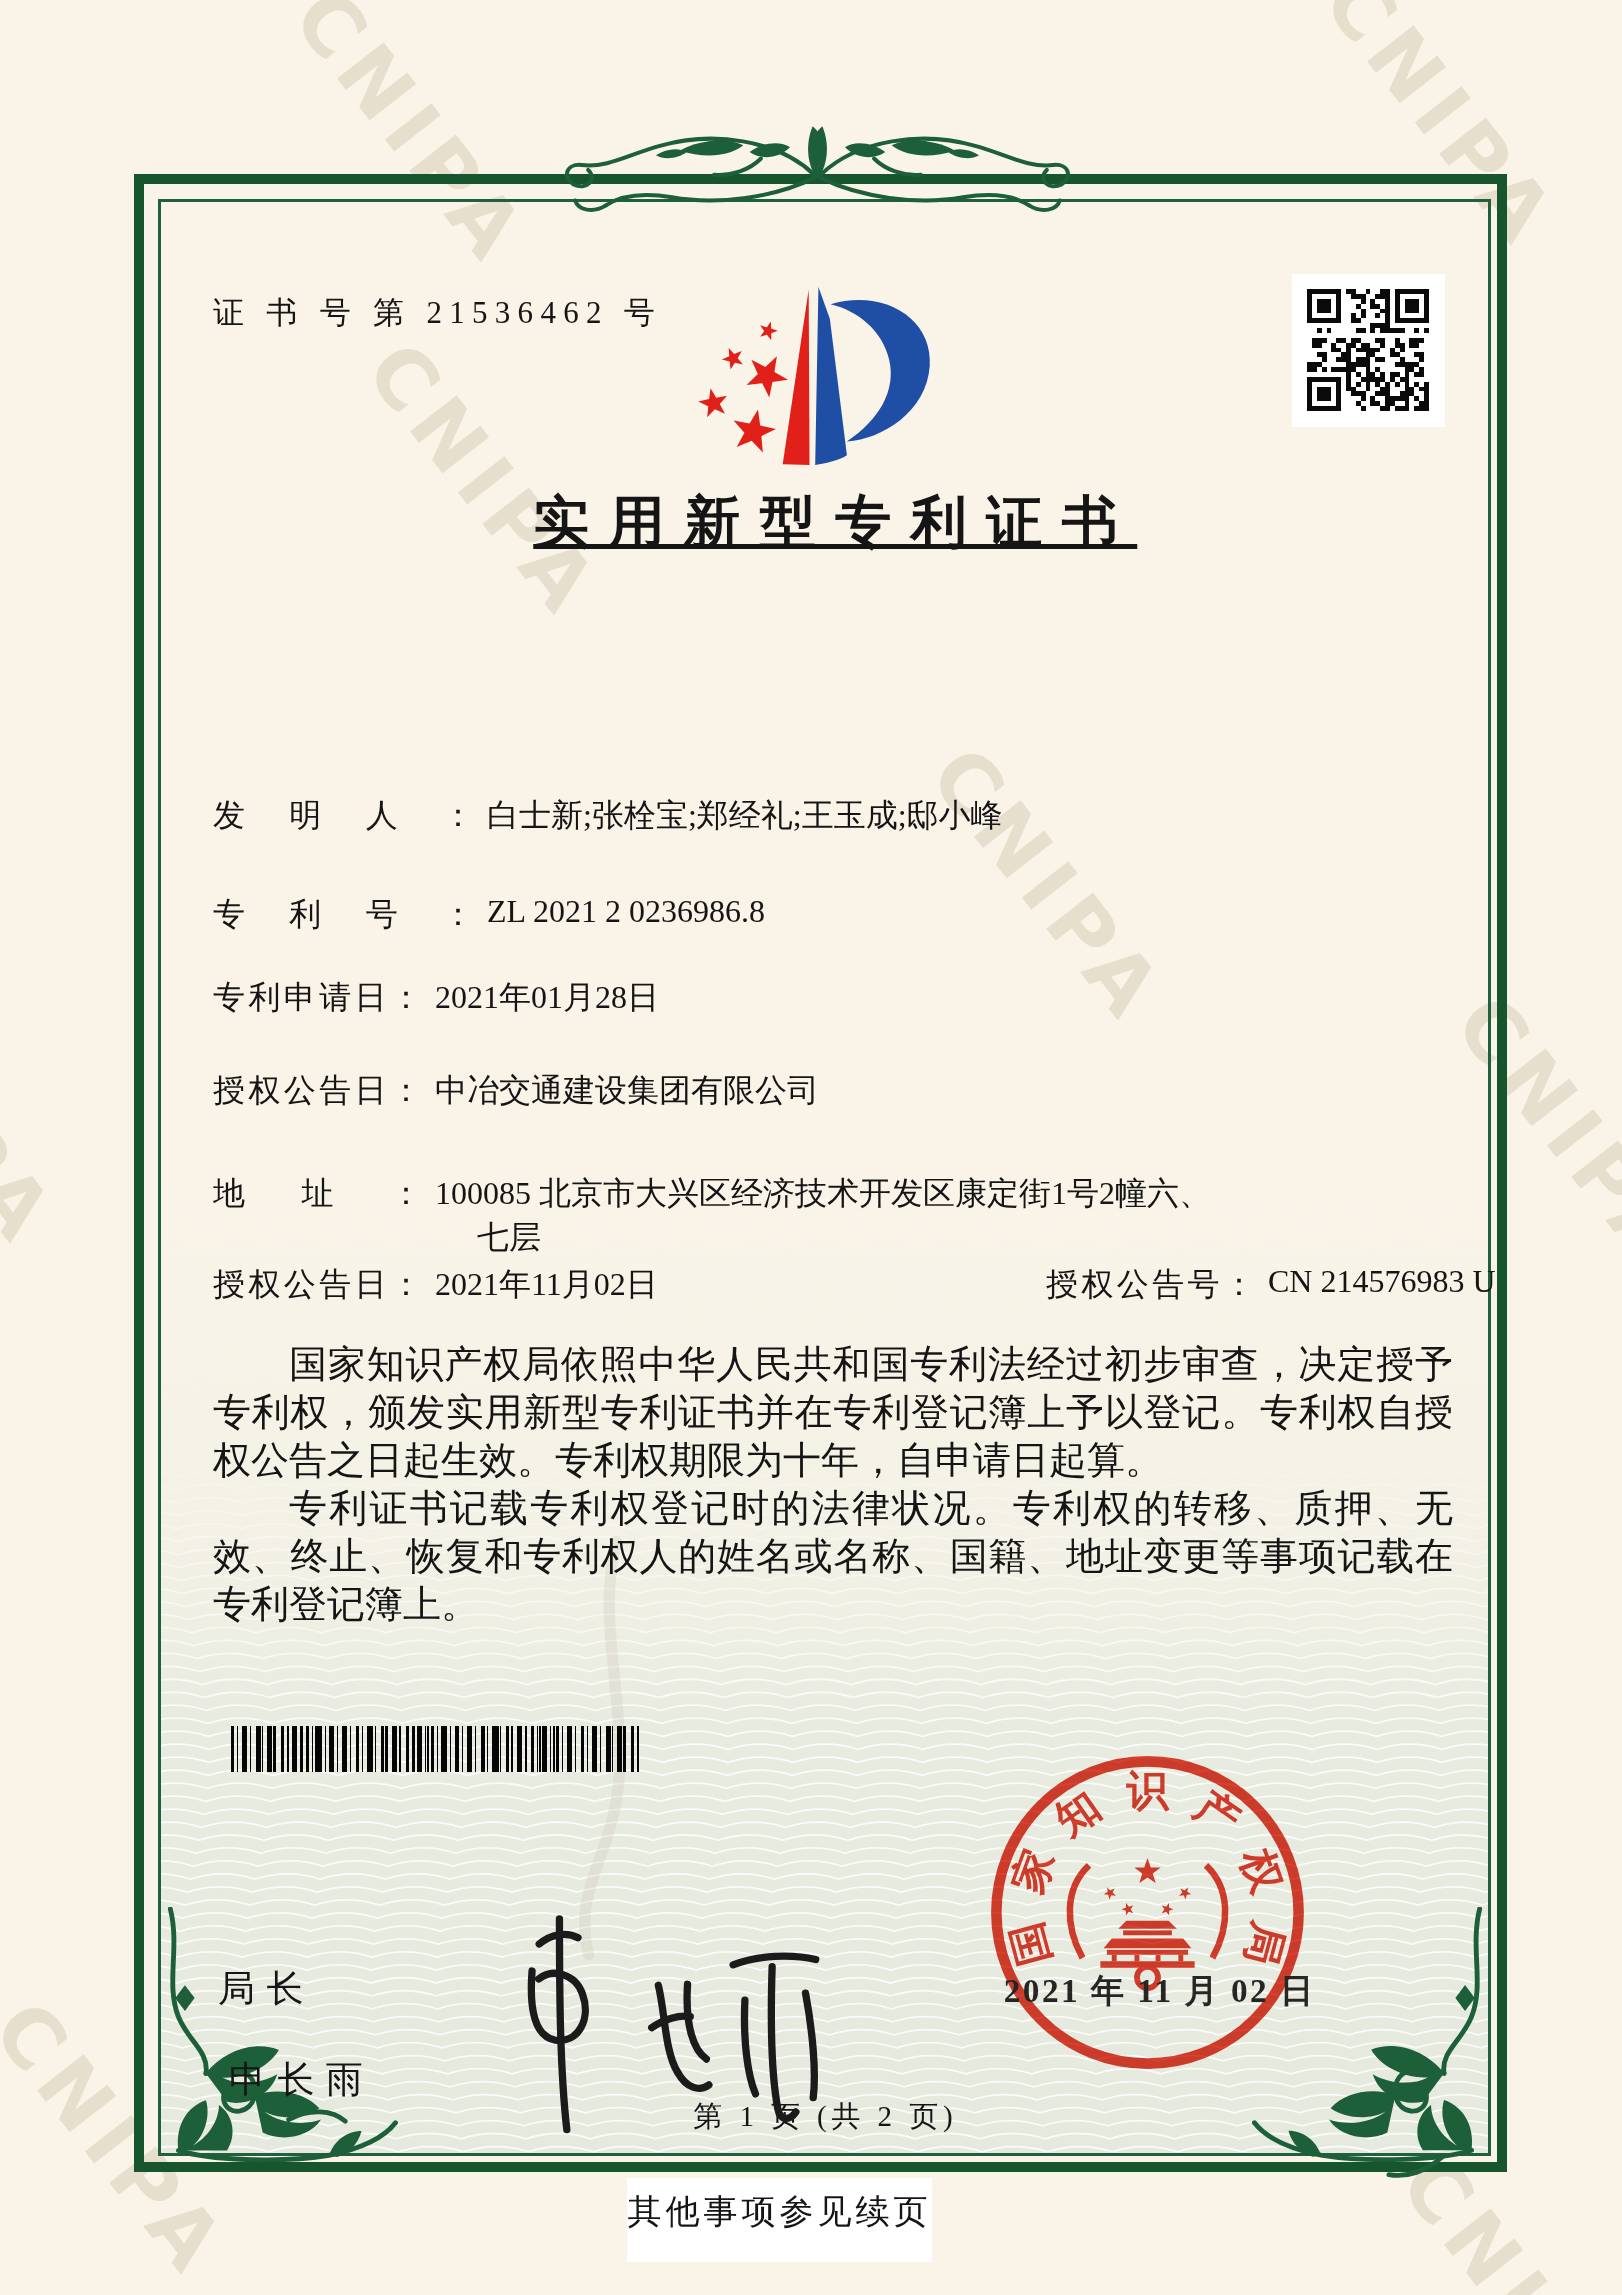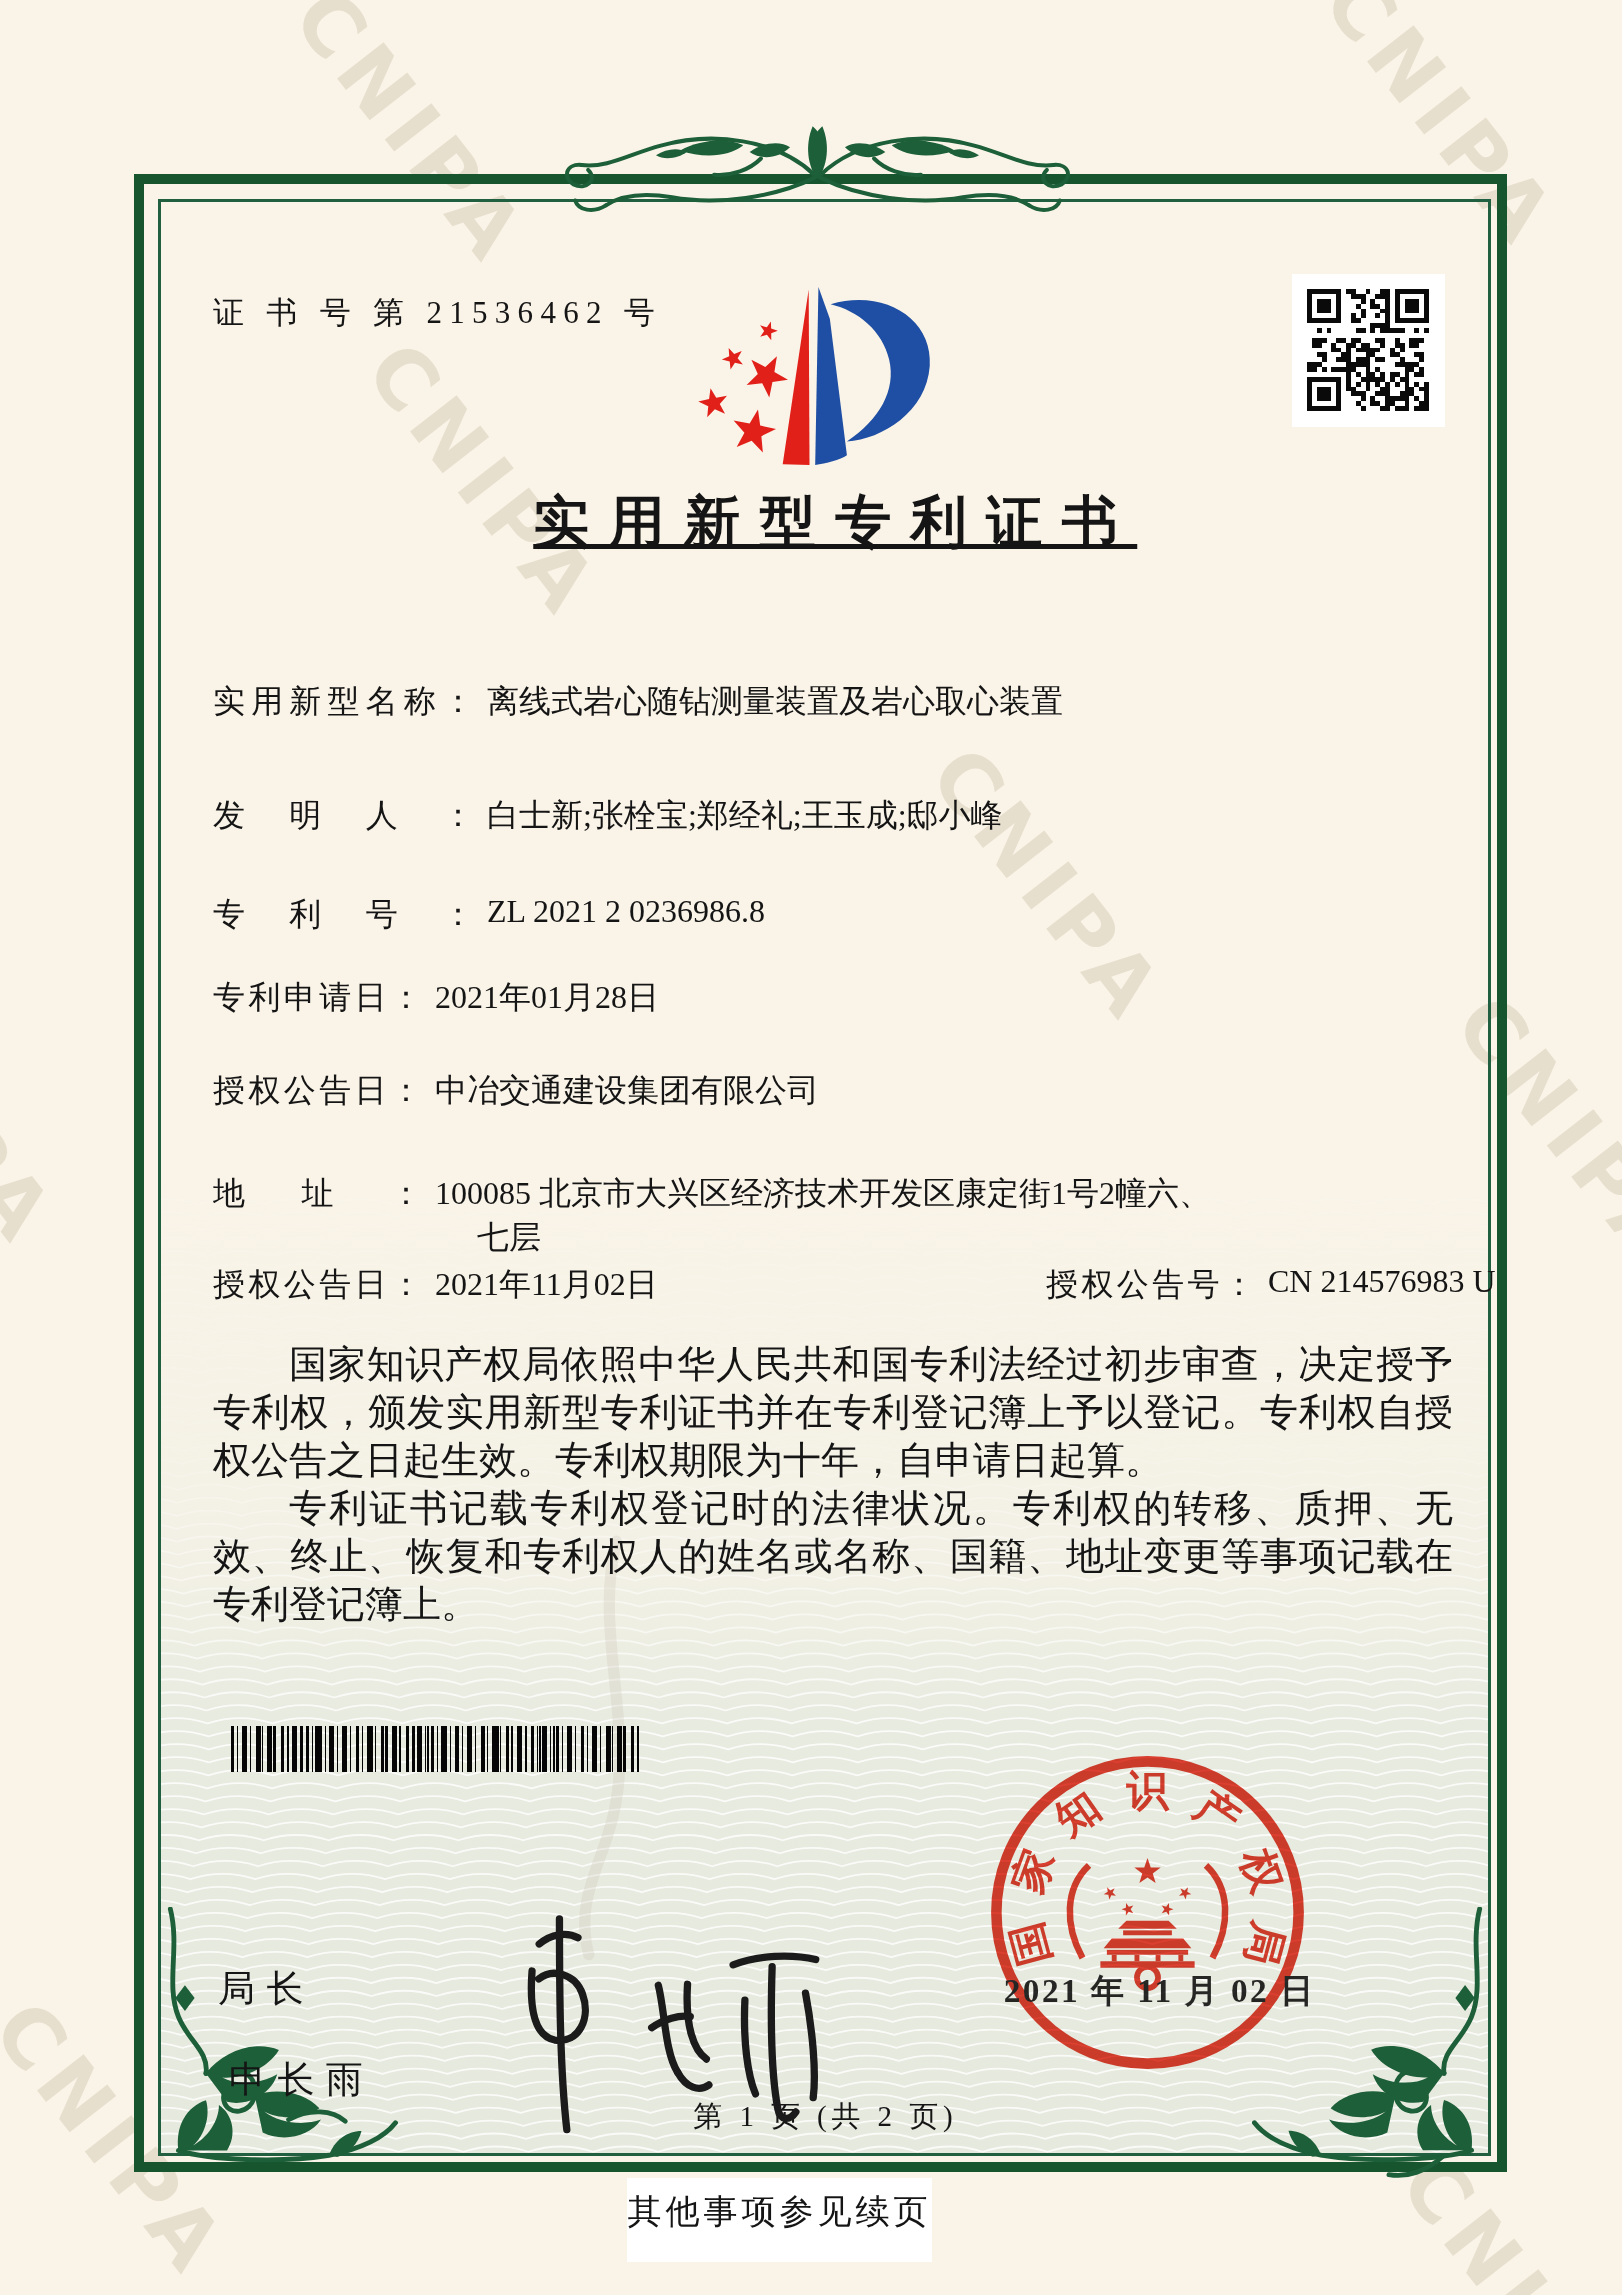--- a/index.html
+++ b/index.html
@@ -472,23 +472,20 @@
           <rect x="24" y="21" width="1" height="1"></rect>
           <rect x="24" y="22" width="1" height="1"></rect>
           <rect x="24" y="23" width="1" height="1"></rect>
           <rect x="24" y="24" width="1" height="1"></rect>
         </g>
     </svg>
   </div>
 
   <div class="title">实用新型专利证书</div>
 
-  <div class="row" style="top:680px">
-    <span class="flabel w6">实用新型名称：</span><span class="fvalue">离线式岩心随钻测量装置及岩心取心装置</span>
-  </div>
   <div class="row" style="top:794px">
     <span class="flabel w6">发明人：</span><span class="fvalue">白士新;张栓宝;郑经礼;王玉成;邸小峰</span>
   </div>
   <div class="row" style="top:893px">
     <span class="flabel w6">专利号：</span><span class="fvalue">ZL 2021 2 0236986.8</span>
   </div>
   <div class="row" style="top:976px">
     <span class="flabel w5">专利申请日：</span><span class="fvalue">2021年01月28日</span>
   </div>
   <div class="row" style="top:1069px">

